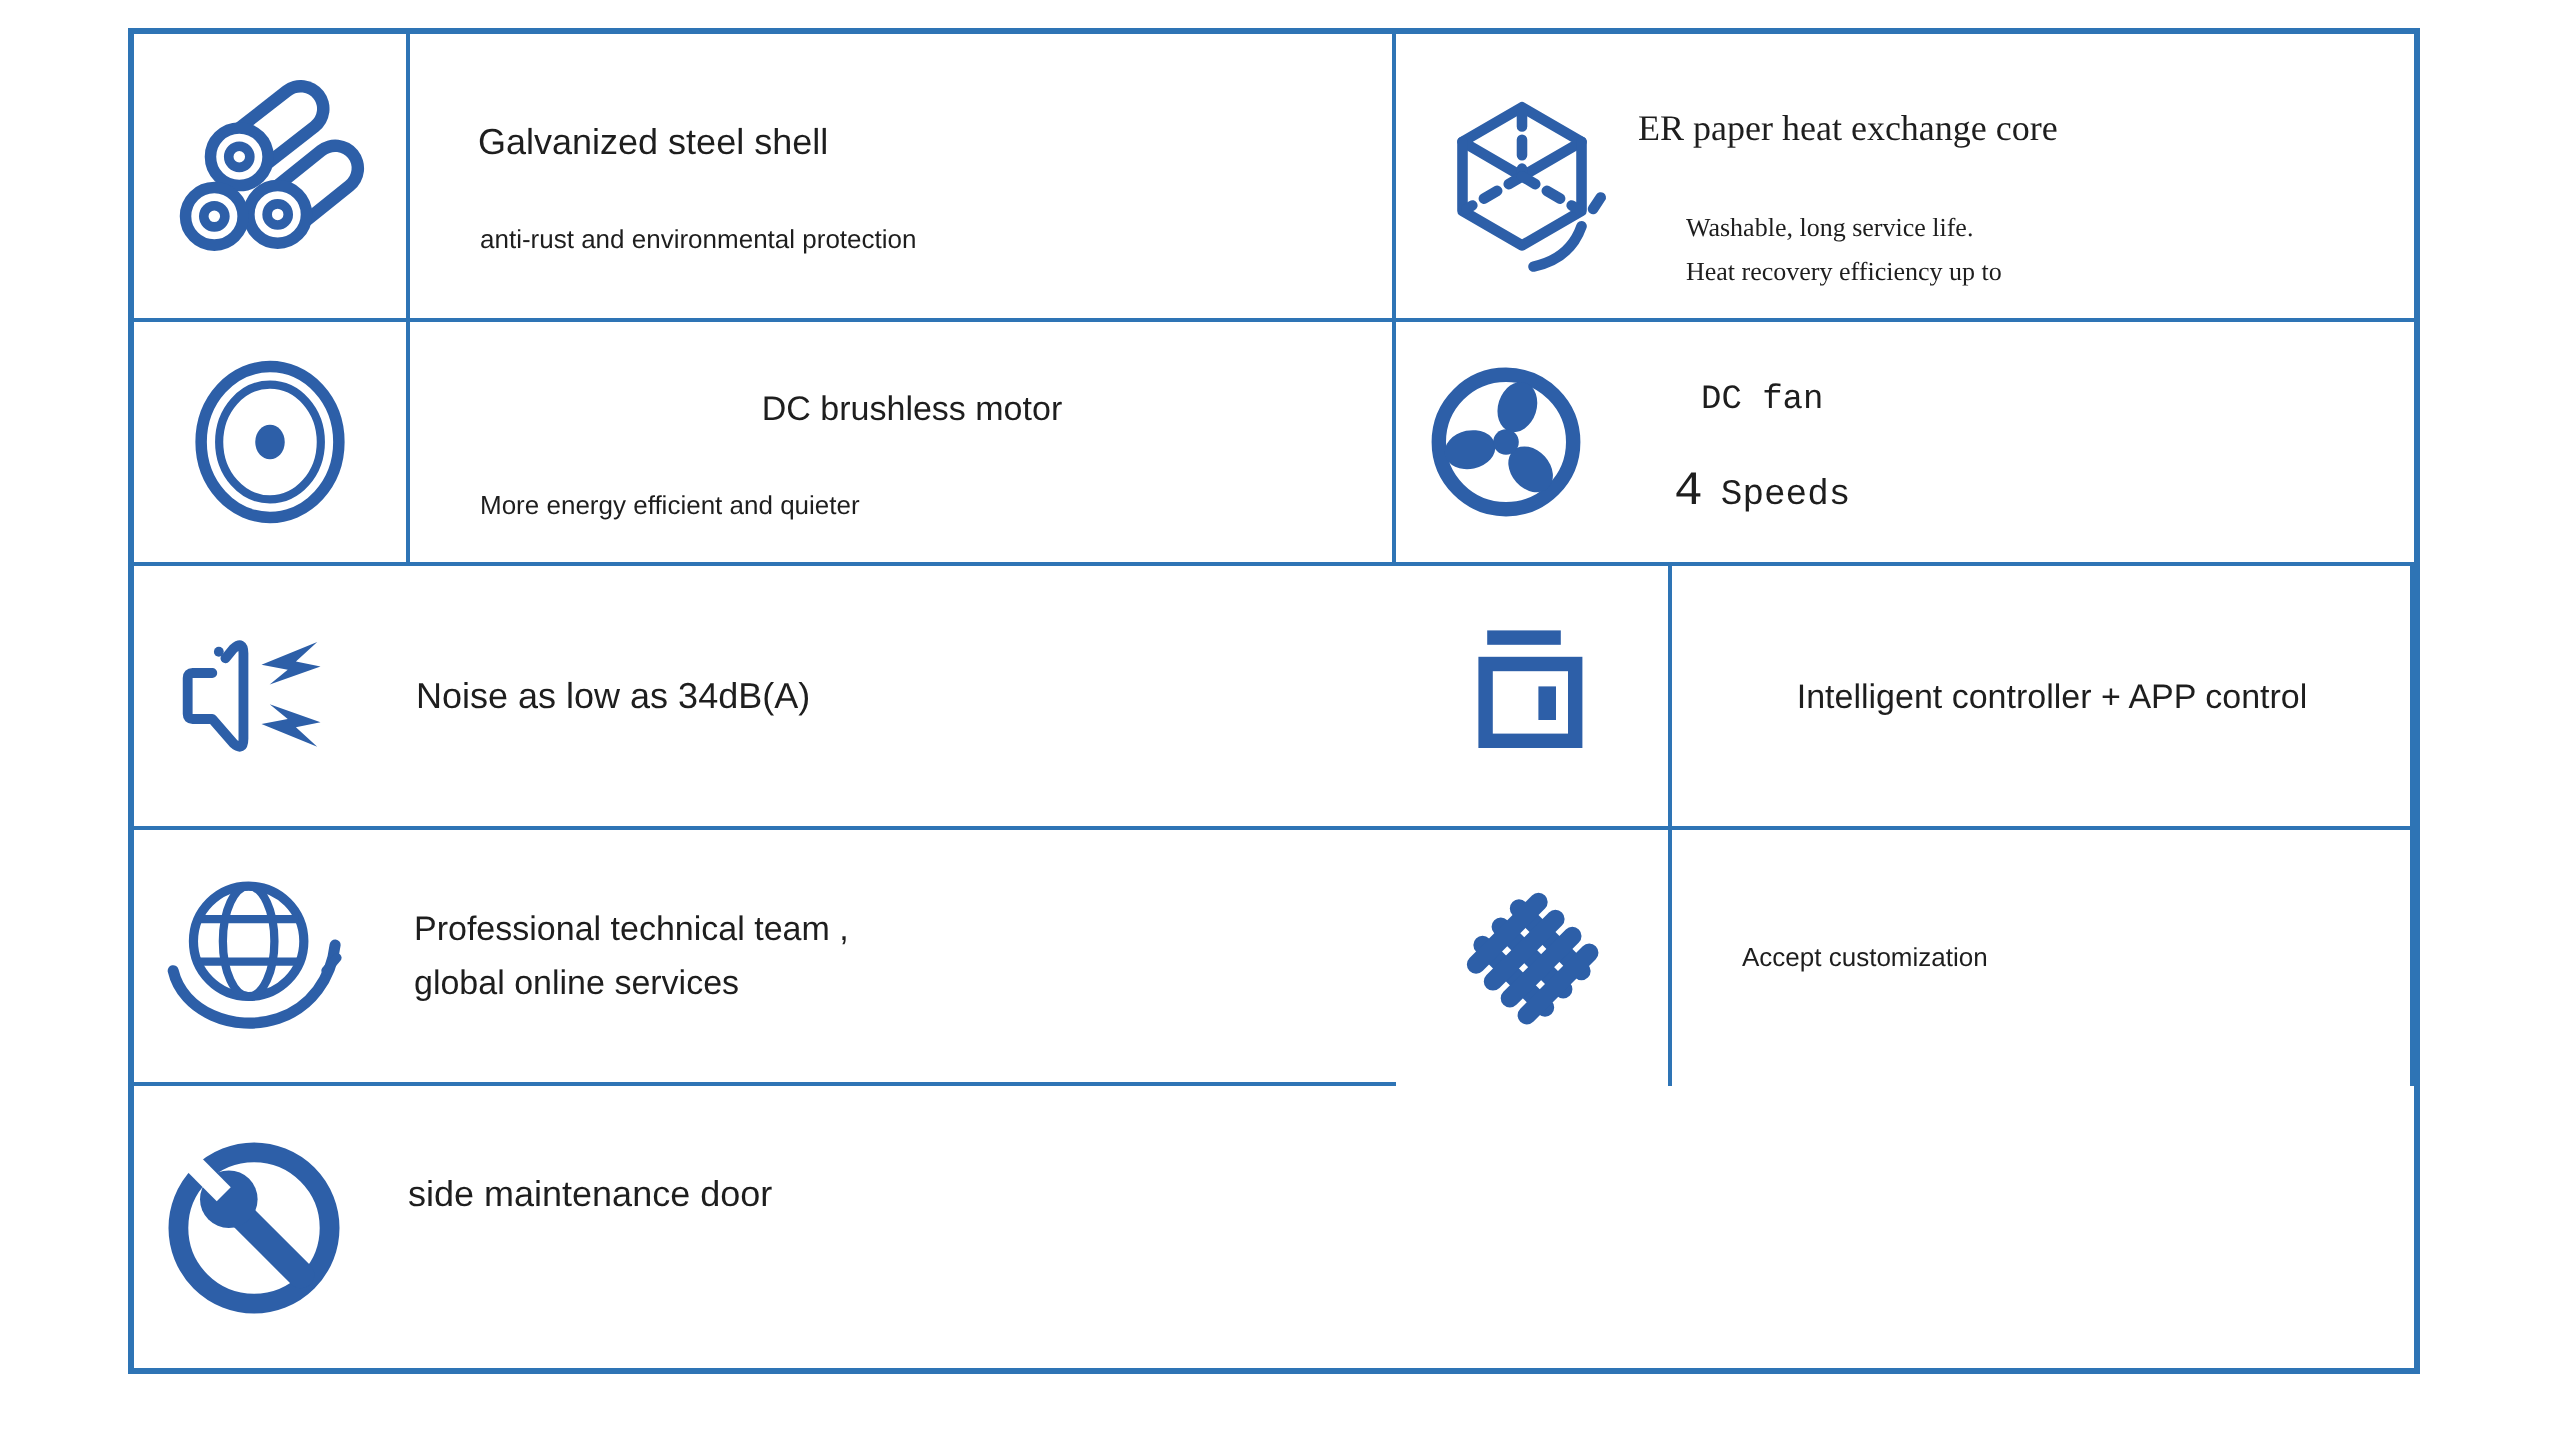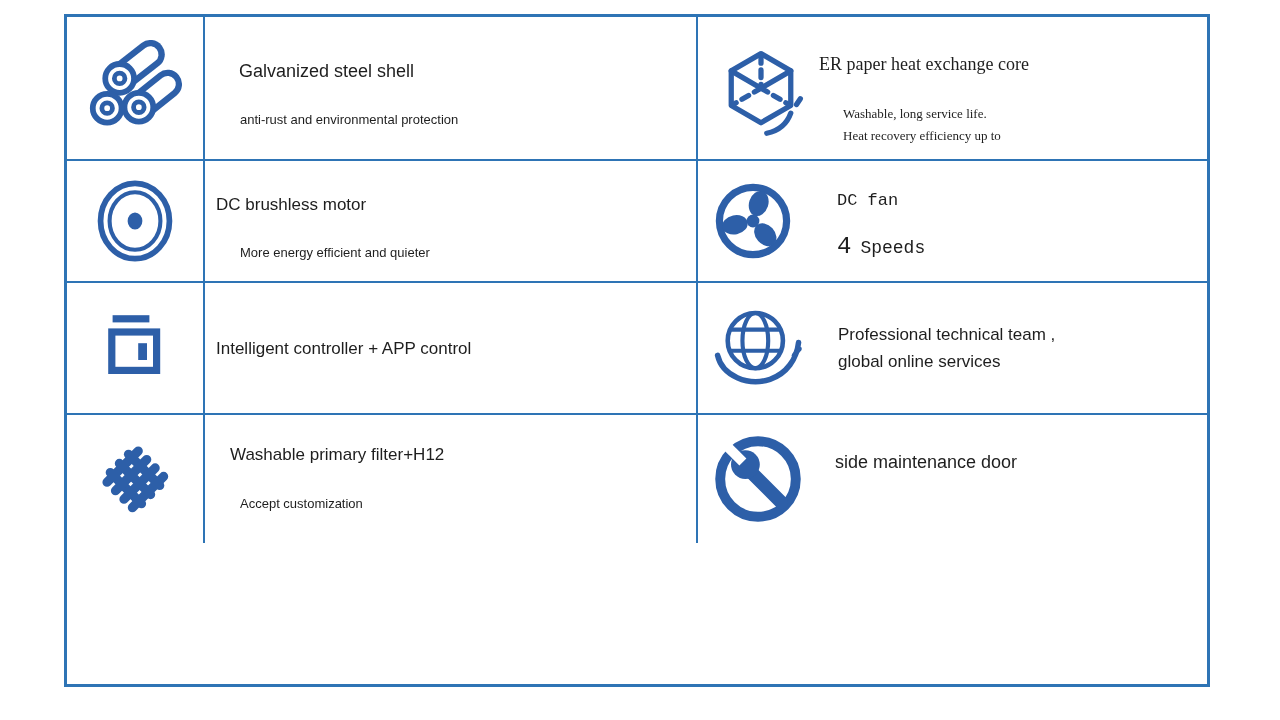--- a/index.html
+++ b/index.html
@@ -19,21 +19,21 @@
   .cell.hb{border-bottom:2px solid #2e74b5;}
   .icon-col{
     width:138px;flex:none;box-sizing:border-box;border-right:2px solid #2e74b5;
     display:flex;align-items:center;justify-content:center;
   }
   .text-col{flex:1;display:flex;flex-direction:column;justify-content:center;padding-left:11px;}
   .rcell{align-items:center;padding-left:15px;}
   .ricon{flex:none;display:flex;align-items:center;}
   .rtext{display:flex;flex-direction:column;justify-content:center;}
   .t18{font-size:18px;line-height:21px;}
-  .t17{font-size:17px;line-height:21px;}
+  .t17{font-size:17px;line-height:21px;text-align:center;}
   .t19{font-size:18px;line-height:22px;}
   .s15{font-size:13px;line-height:22px;margin-left:24px;}
   .lh26{line-height:26px;font-size:17px;}
   .lh27{line-height:27px;font-size:17px;}
   .mb27{margin-bottom:27px;}
   .mb22{margin-bottom:22px;}
   .mb28{margin-bottom:28px;}
   .ind23{margin-left:23px;}
   .ind14{margin-left:14px;}
   .dy8{transform:translateY(8px);}
@@ -126,20 +126,35 @@
     </span>
     <div class="rtext dy4" style="margin-left:44px;font-family:Liberation Mono, monospace;">
       <div class="t17 mb22">DC fan</div>
       <div>
         <span class="speeds-value">4</span><span class="speeds-label">Speeds</span>
       </div>
     </div>
   </div>
 
 
+  <div class="cell rcell hb">
+    <span class="ricon ic">
+      <svg width="86" height="82" viewBox="0 0 100 100">
+        <path d="M27 36 H15 q-3 0 -3 3 v22 q0 3 3 3 h12 l13 15 q6 5 6 -3 V24 q0 -8 -6 -3 l-5 6" fill="none" stroke="currentColor" stroke-width="6" stroke-linecap="round" stroke-linejoin="round"></path>
+        <circle cx="31" cy="23" r="3" fill="currentColor"></circle>
+        <g fill="currentColor">
+          <path d="M91 17 L57 31 L73 34 L62 43 L93 32 L78 29 Z"></path>
+          <path d="M91 81 L57 67 L73 64 L62 55 L93 66 L78 69 Z"></path>
+        </g>
+      </svg>
+    </span>
+    <div class="rtext" style="margin-left:40px;">
+      <div class="t18">Noise as low as 34dB(A)</div>
+    </div>
+  </div>
 
   <div class="cell left hb">
     <div class="icon-col">
       <span class="ic">
         <svg width="80" height="80" viewBox="0 0 100 100">
           <rect x="22" y="9" width="46" height="9" fill="currentColor"></rect>
           <rect x="21" y="30" width="56" height="48" fill="none" stroke="currentColor" stroke-width="9"></rect>
           <rect x="54" y="44" width="11" height="21" fill="currentColor"></rect>
         </svg>
       </span>
@@ -178,21 +193,20 @@
             <line x1="26" y1="64" x2="74" y2="64"></line>
             <line x1="31" y1="26" x2="31" y2="74"></line>
             <line x1="44" y1="26" x2="44" y2="74"></line>
             <line x1="57" y1="26" x2="57" y2="74"></line>
             <line x1="70" y1="26" x2="70" y2="74"></line>
           </g>
         </svg>
       </span>
     </div>
     <div class="text-col">
-      <div class="t17 ind14 mb28">Washable primary filter+H12</div>
       <div class="s15">Accept customization</div>
     </div>
   </div>
 
   <div class="cell rcell">
     <span class="ricon ic">
       <svg width="90" height="90" viewBox="0 0 100 100">
         <circle cx="50" cy="50" r="42" fill="#fff" stroke="currentColor" stroke-width="11"></circle>
         <line x1="38" y1="38" x2="76" y2="76" stroke="currentColor" stroke-width="15" stroke-linecap="round"></line>
         <circle cx="36" cy="34" r="16" fill="currentColor"></circle>

